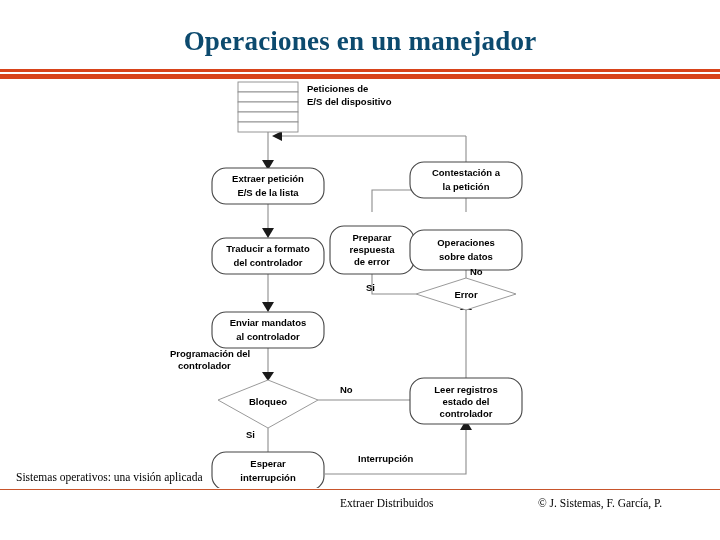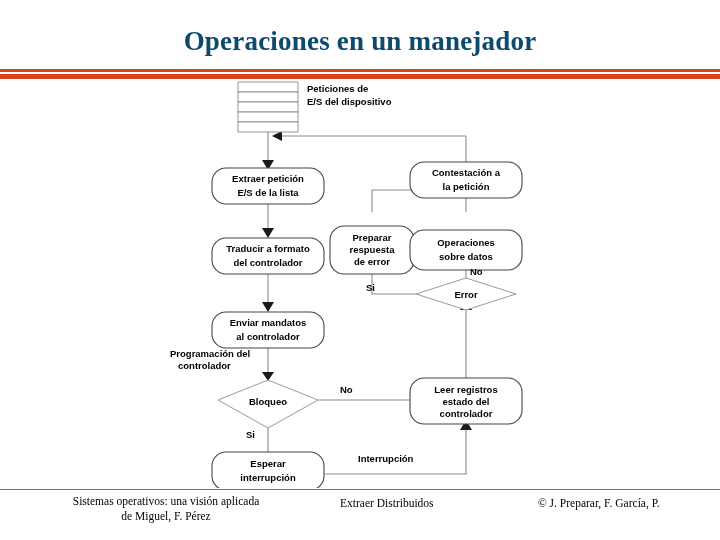--- a/index.html
+++ b/index.html
@@ -56,23 +56,22 @@
   }
   .footer-text {
     position: absolute;
     font-family: "Liberation Serif", serif;
     font-size: 11.5px;
     color: #000000;
     line-height: 15px;
   }
   #footer-left {
     left: 16px;
-    top: 494px;
+    top: 470px;
     width: 300px;
-    text-align: center;
   }
   #footer-center {
     left: 340px;
     top: 496px;
     width: 180px;
   }
   #footer-right {
     left: 538px;
     top: 496px;
     width: 180px;
@@ -258,18 +257,17 @@
     <text class="label-text" x="470" y="197">No</text>
     <text class="label-text" x="340" y="315">No</text>
     <text class="label-text" x="246" y="360">Si</text>
     <text class="label-text" x="358" y="384">Interrupción</text>
   </svg>
 
   <div class="rule" id="footer-rule"></div>
 
   <div class="footer-text" id="footer-left">
     <div>Sistemas operativos: una visión aplicada</div>
-    <div>de Miguel, F. Pérez</div>
   </div>
   <div class="footer-text" id="footer-center">Extraer Distribuidos</div>
-  <div class="footer-text" id="footer-right">© J. Preparar, F. García, P.</div>
+  <div class="footer-text" id="footer-right">© J. Sistemas, F. García, P.</div>
 
 </div>
 
 </body></html>

